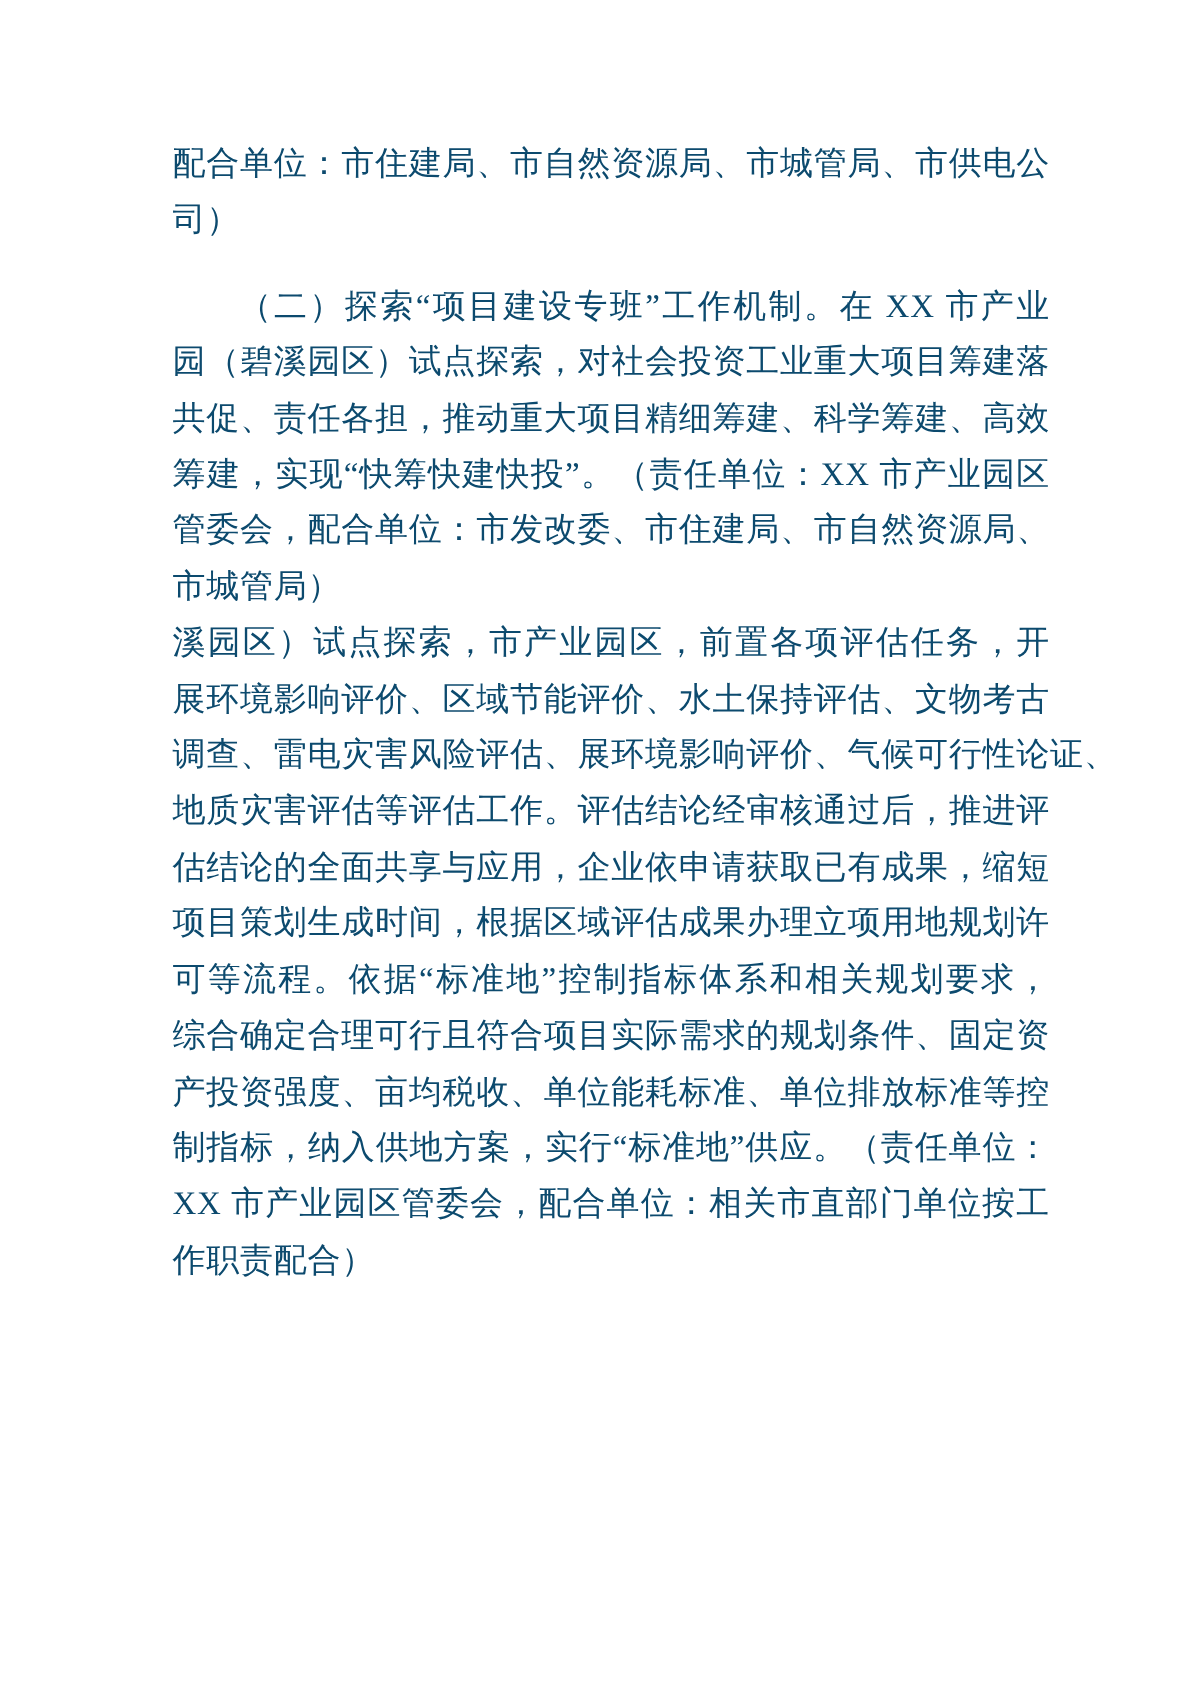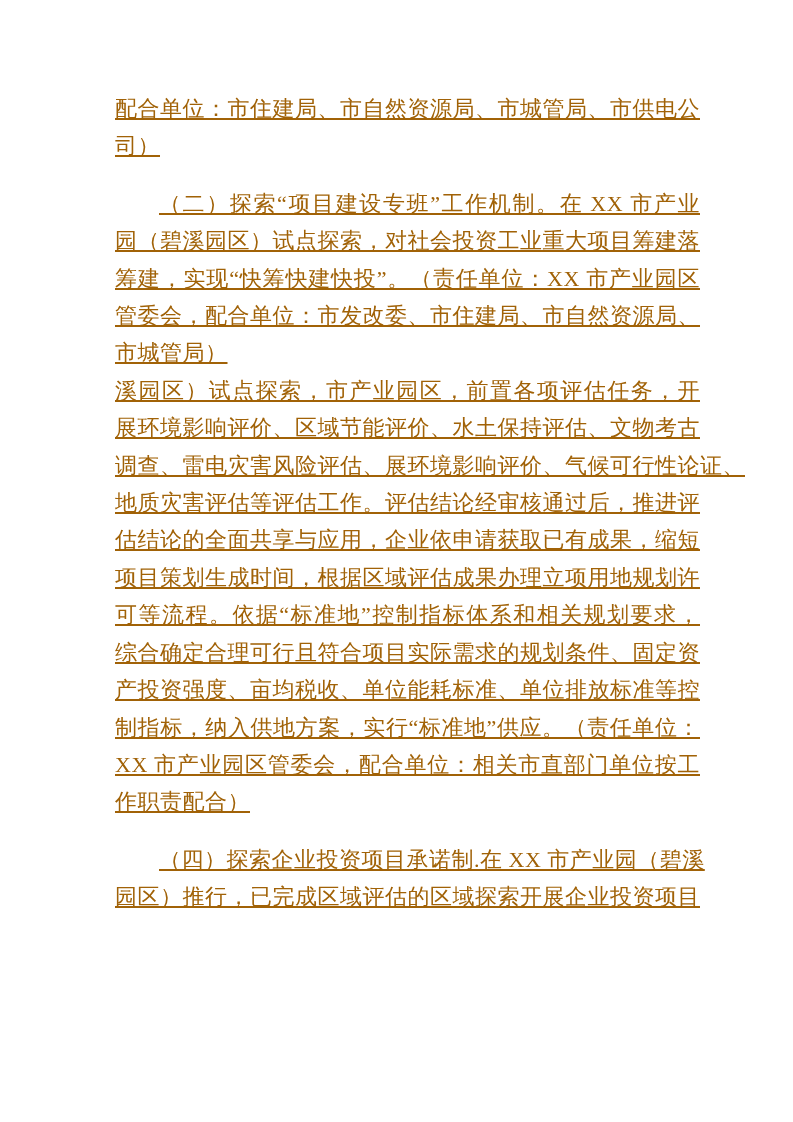--- a/index.html
+++ b/index.html
@@ -48,49 +48,46 @@
   }
   .line.indent {
     text-indent: 2em;
     margin-top: 20px;
   }
 </style>
 </head>
 <body style="background: rgb(255, 255, 255);">
 
 <div class="page">
-  <div class="doc-body" style="color: #a16207; text-decoration: underline;">
+  <div class="doc-body" style="color: #0c4a6e;">
 
     <div class="para">
       <div class="line">配合单位：市住建局、市自然资源局、市城管局、市供电公</div>
       <div class="line end">司）</div>
     </div>
 
     <div class="para">
       <div class="line indent">（二）探索“项目建设专班”工作机制。在 XX 市产业</div>
       <div class="line">园（碧溪园区）试点探索，对社会投资工业重大项目筹建落</div>
+      <div class="line">共促、责任各担，推动重大项目精细筹建、科学筹建、高效</div>
       <div class="line">筹建，实现“快筹快建快投”。（责任单位：XX 市产业园区</div>
       <div class="line">管委会，配合单位：市发改委、市住建局、市自然资源局、</div>
       <div class="line end">市城管局）</div>
     </div>
 
     <div class="para">
       <div class="line">溪园区）试点探索，市产业园区，前置各项评估任务，开</div>
       <div class="line">展环境影响评价、区域节能评价、水土保持评估、文物考古</div>
       <div class="line">调查、雷电灾害风险评估、展环境影响评价、气候可行性论证、</div>
       <div class="line">地质灾害评估等评估工作。评估结论经审核通过后，推进评</div>
       <div class="line">估结论的全面共享与应用，企业依申请获取已有成果，缩短</div>
       <div class="line">项目策划生成时间，根据区域评估成果办理立项用地规划许</div>
       <div class="line">可等流程。依据“标准地”控制指标体系和相关规划要求，</div>
       <div class="line">综合确定合理可行且符合项目实际需求的规划条件、固定资</div>
       <div class="line">产投资强度、亩均税收、单位能耗标准、单位排放标准等控</div>
       <div class="line">制指标，纳入供地方案，实行“标准地”供应。（责任单位：</div>
       <div class="line">XX 市产业园区管委会，配合单位：相关市直部门单位按工</div>
       <div class="line end">作职责配合）</div>
     </div>
 
-    <div class="para">
-      <div class="line indent">（四）探索企业投资项目承诺制.在 XX 市产业园（碧溪</div>
-      <div class="line">园区）推行，已完成区域评估的区域探索开展企业投资项目</div>
-    </div>
 
   </div>
 </div>
 
 </body></html>

